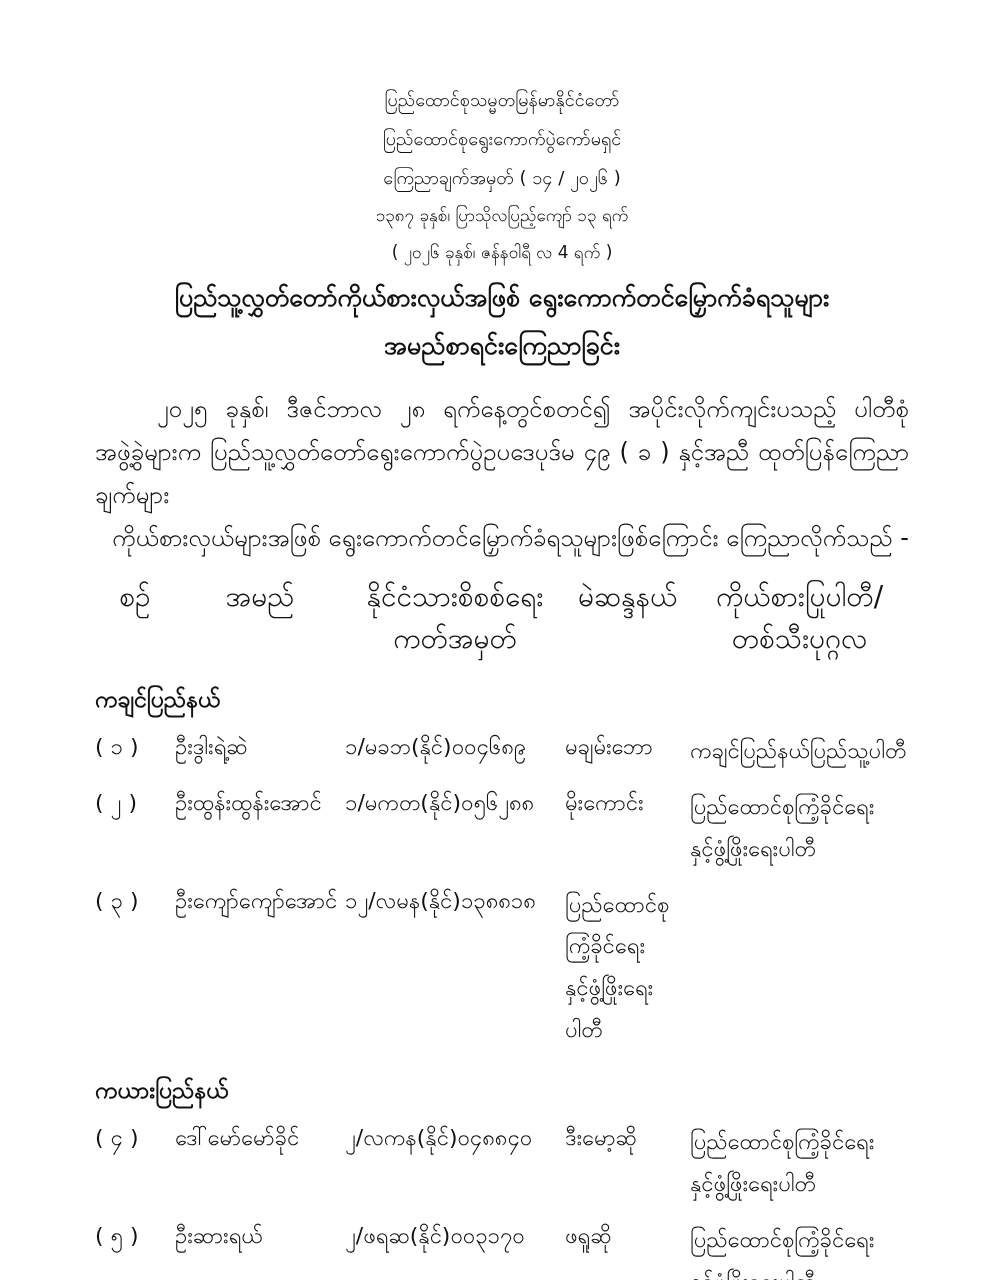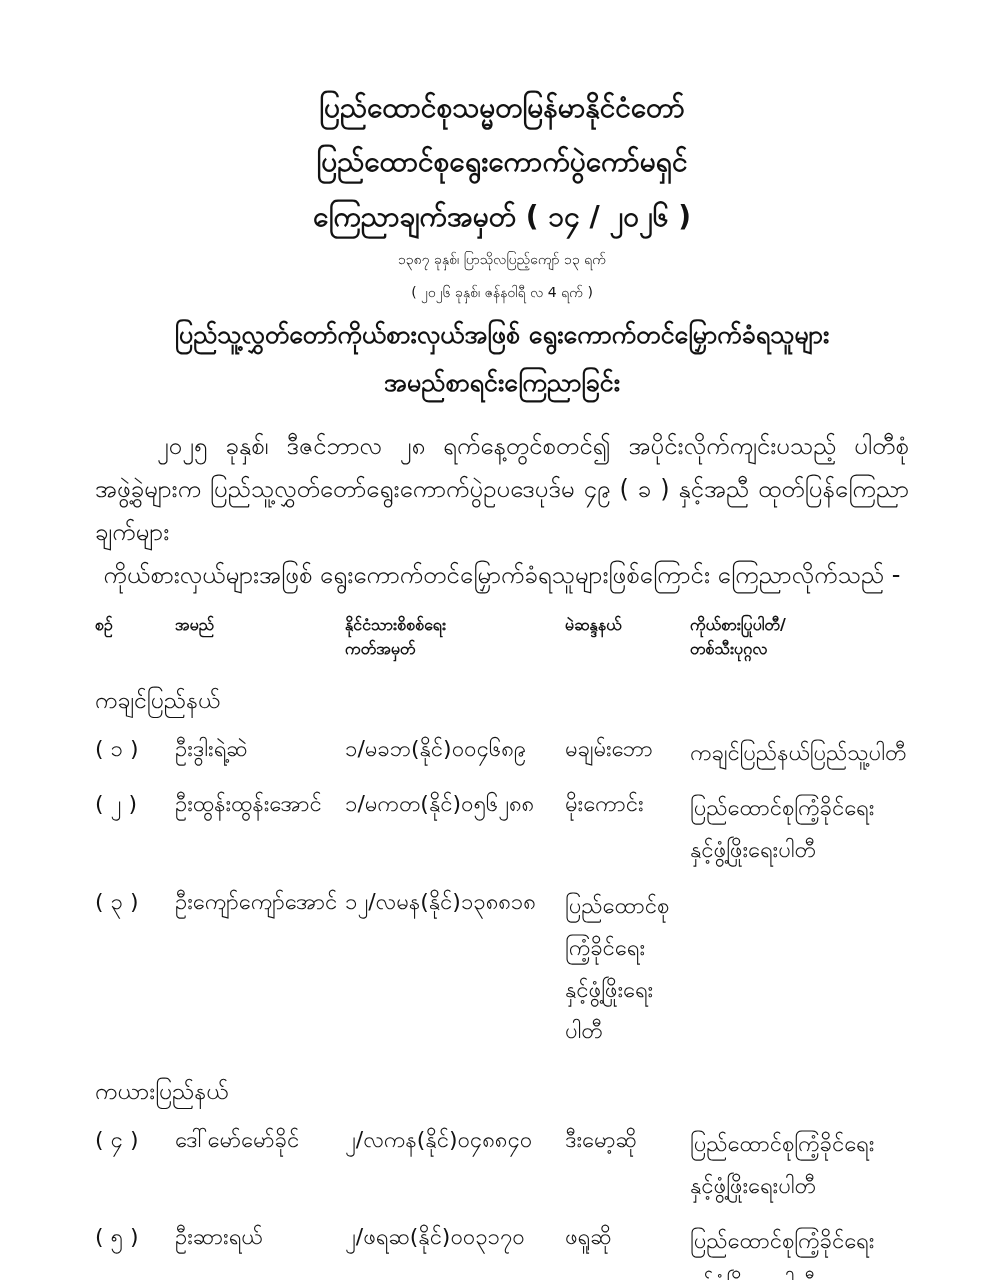--- a/index.html
+++ b/index.html
@@ -13,27 +13,27 @@
     margin: 0 auto;
     background: #ffffff;
     color: #121212;
     padding: 86px 80px 40px 95px;
     overflow: hidden;
   }
 
   
   .doc-header { text-align: center; }
   .title-line {
-    font-size: 28px;
-    font-weight: 700;
+    font-size: 18px;
+    font-weight: 400;
     line-height: 1.55;
     margin-bottom: 11px;
   }
   .date-line {
-    font-size: 14px;
+    font-size: 17px;
     font-weight: 400;
     line-height: 1.5;
     margin-bottom: 12px;
   }
   .date-line.first { margin-top: 10px; }
   .subject-line {
     font-size: 25px;
     font-weight: 700;
     line-height: 1.6;
     margin-bottom: 8px;
@@ -42,34 +42,34 @@
 
   
   .body-block { margin-top: 22px; font-size: 24px; }
   .para-line {
     text-align: justify;
     text-align-last: justify;
     line-height: 43px;
     white-space: normal;
   }
   .para-line.indent { padding-left: 62px; }
-  .para-line.last { text-align: center; text-align-last: auto; }
+  .para-line.last { text-align: right; text-align-last: auto; }
 
   
   .tbl { margin-top: 16px; }
   .tgrid {
     display: grid;
     grid-template-columns: 80px 170px 220px 125px 1fr;
     column-gap: 0;
   }
-  .thead { font-weight: 700; font-size: 16px; line-height: 1.5; }
+  .thead { font-weight: 400; font-size: 28px; line-height: 1.5; text-align: center; }
   .thead .cell-line { display: block; }
 
   .section-title {
-    font-weight: 400;
+    font-weight: 700;
     font-size: 23px;
     margin: 22px 0 14px 0;
     line-height: 1.5;
   }
 
   .trow {
     font-size: 22px;
     line-height: 1.5;
     margin-bottom: 14px;
   }

